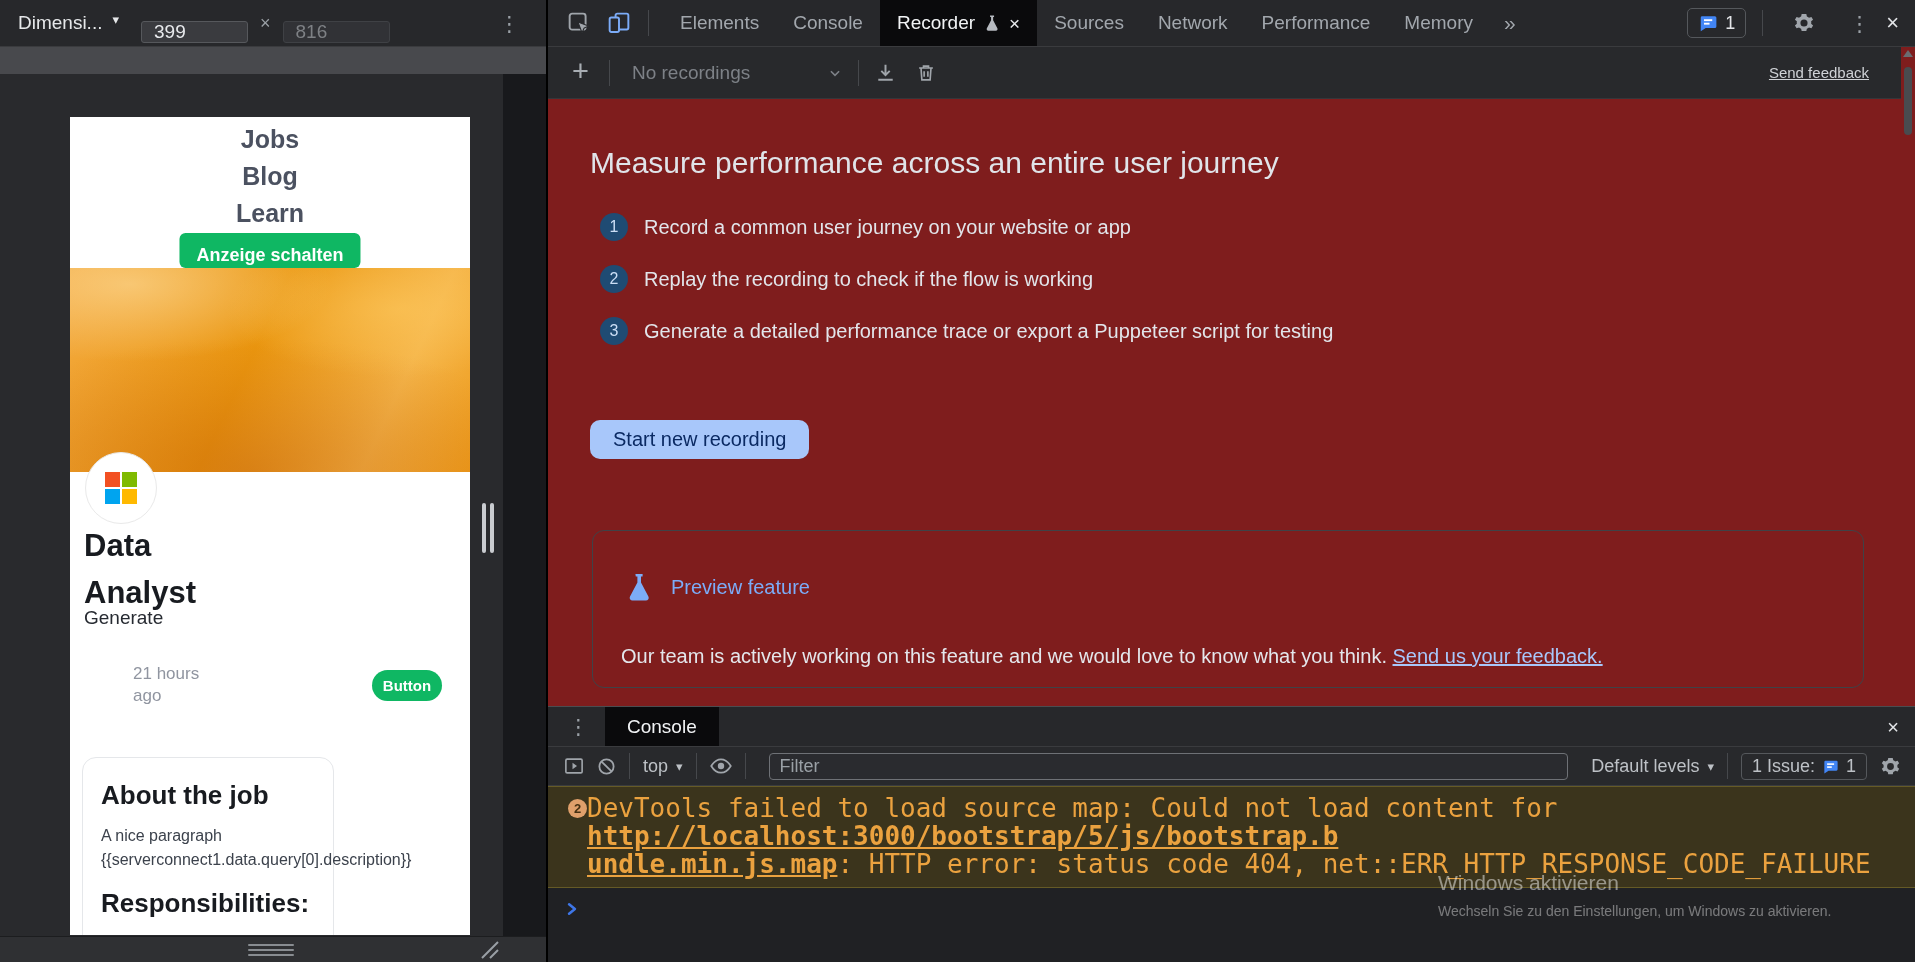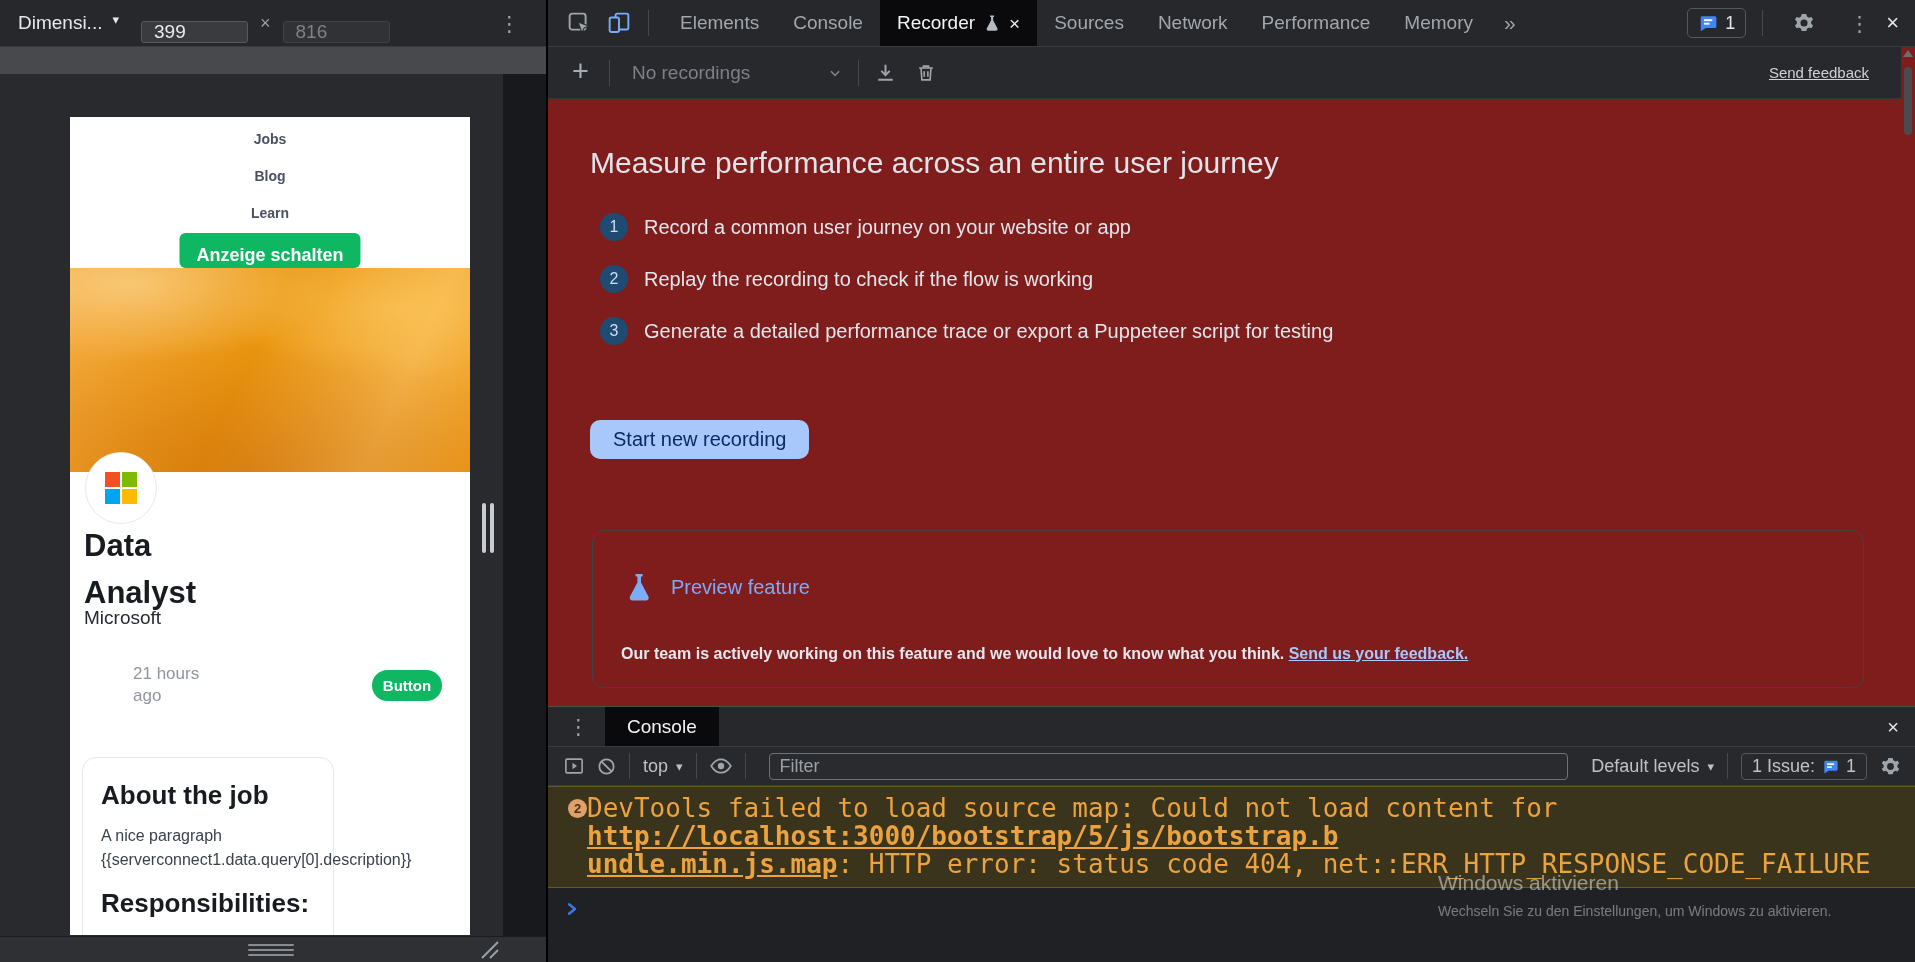--- a/index.html
+++ b/index.html
@@ -16,21 +16,21 @@
   .kebab { color:#9aa0a6; font-size:21px; line-height:1; letter-spacing:0; cursor:pointer; }
   .device-toolbar .kebab { margin-left:auto; margin-right:26px; }
 
   .top-strip { position:absolute; left:0; top:47px; width:546px; height:27px; background:#48494d; }
   .device-area { position:absolute; left:0; top:74px; width:503px; bottom:26px; background:#292a2d; }
   .dark-gutter { position:absolute; left:503px; top:74px; width:43px; bottom:26px; background:#18191c; }
 
   
   .page { position:absolute; left:70px; top:117px; width:400px; height:818px; background:#ffffff; overflow:hidden; z-index:2; }
   .page-nav { position:absolute; top:10px; left:0; right:0; display:flex; flex-direction:column; align-items:center; gap:13px; }
-  .page-nav a { color:#4b5160; font-weight:bold; font-size:14px; line-height:24px; text-decoration:none; cursor:pointer; }
+  .page-nav a { color:#4b5160; font-weight:bold; font-size:25px; line-height:24px; text-decoration:none; cursor:pointer; }
   .cta-button { position:absolute; top:116px; left:50%; transform:translateX(-50%); height:35px; padding:12px 17px; background:var(--site-green); border:none; border-radius:6px; color:#fff; font-weight:bold; font-size:18px; font-family:inherit; cursor:pointer; }
   .banner { position:absolute; top:151px; left:0; width:100%; height:204px;
     background:
       radial-gradient(120% 90% at 15% 8%, rgba(255,228,170,.55), rgba(255,255,255,0) 42%),
       radial-gradient(90% 70% at 82% 20%, rgba(255,205,100,.5), rgba(255,255,255,0) 48%),
       radial-gradient(130% 110% at 45% 100%, rgba(196,98,8,.5), rgba(255,255,255,0) 60%),
       linear-gradient(115deg, #f3a93e 0%, #ea960f 45%, #f5b54a 78%, #ee9c1c 100%);
   }
   .logo-circle { position:absolute; left:15px; top:335px; width:72px; height:72px; border-radius:50%; background:#fff; border:1px solid #e9e9e9; display:flex; align-items:center; justify-content:center; z-index:3; }
   .ms-grid { display:grid; grid-template-columns:15px 15px; grid-template-rows:15px 15px; gap:2px; }
@@ -82,21 +82,21 @@
   .send-feedback { margin-left:auto; margin-right:32px; color:#cfd2d6; font-size:15px; text-decoration:underline; cursor:pointer; }
 
   .rec-title { position:absolute; left:42px; top:146px; font-size:30px; font-weight:400; color:#e0e4e9; }
   .step-row { position:absolute; left:52px; display:flex; align-items:center; height:30px; }
   .step-badge { width:28px; height:28px; border-radius:50%; background:var(--step-badge-bg); color:var(--step-badge-text); font-size:16px; display:flex; align-items:center; justify-content:center; flex:0 0 28px; }
   .step-text { margin-left:16px; color:#e2e5ea; font-size:20px; white-space:nowrap; }
   .start-btn { position:absolute; left:42px; top:420px; height:39px; padding:0 23px; background:var(--primary-button-bg); color:var(--primary-button-text); border:none; border-radius:10px; font-size:20px; font-family:inherit; cursor:pointer; }
 
   .preview-box { position:absolute; left:44px; top:530px; width:1272px; height:158px; border:1px solid #3f4247; border-radius:12px; }
   .preview-head { position:absolute; left:34px; top:42px; display:flex; align-items:center; gap:20px; color:var(--accent-blue); font-size:20px;text-align:center; }
-  .preview-text { position:absolute; left:28px; top:114px; font-size:16px; color:#e4e7ec; white-space:nowrap;font-weight:bold; }
+  .preview-text { position:absolute; left:28px; top:114px; font-size:20px; color:#e4e7ec; white-space:nowrap; }
   .preview-text a { color:var(--link-blue); text-decoration:underline; cursor:pointer; }
 
   .dt-scrollbar { position:absolute; right:1px; top:50px; width:12px; height:650px; }
   .arr-up { width:0; height:0; border-left:5px solid transparent; border-right:5px solid transparent; border-bottom:7px solid #6a6d71; margin:0 auto; cursor:pointer; }
   .arr-down { width:0; height:0; border-left:5px solid transparent; border-right:5px solid transparent; border-top:7px solid #6a6d71; margin:632px auto 0; cursor:pointer; }
   .sb-thumb { width:8px; height:68px; background:#494b4f; border-radius:4px; margin:10px auto 0; cursor:pointer; }
 
   
   .console-drawer { position:absolute; left:0; top:706px; right:0; bottom:0; background:#202124; border-top:1px solid #4b4d50; }
   .console-header { height:40px; background:#27282b; border-bottom:1px solid #3a3b3e; display:flex; align-items:center; }
@@ -154,21 +154,21 @@
         <i class="ms-sq1"></i>
           <i class="ms-sq2"></i>
           <i class="ms-sq3"></i>
           <i class="ms-sq4"></i>
       </div>
     </div>
     <div class="job-title">
       <div>Data</div>
       <div>Analyst</div>
     </div>
-    <div class="company">Microsoft</div>
+    <div class="company">Generate</div>
     <div class="posted">21 hours ago</div>
     <button class="pill-button">Button</button>
     <div class="about-card">
       <h2>About the job</h2>
       <div class="p-intro">A nice paragraph</div>
       <div class="p-bind">{{serverconnect1.data.query[0].description}}</div>
       <h2 class="resp-h">Responsibilities:</h2>
       <div class="p-bind p-resp">{{serverconnect1.data.query[0].responsibilities}}</div>
     </div>
   </div>

